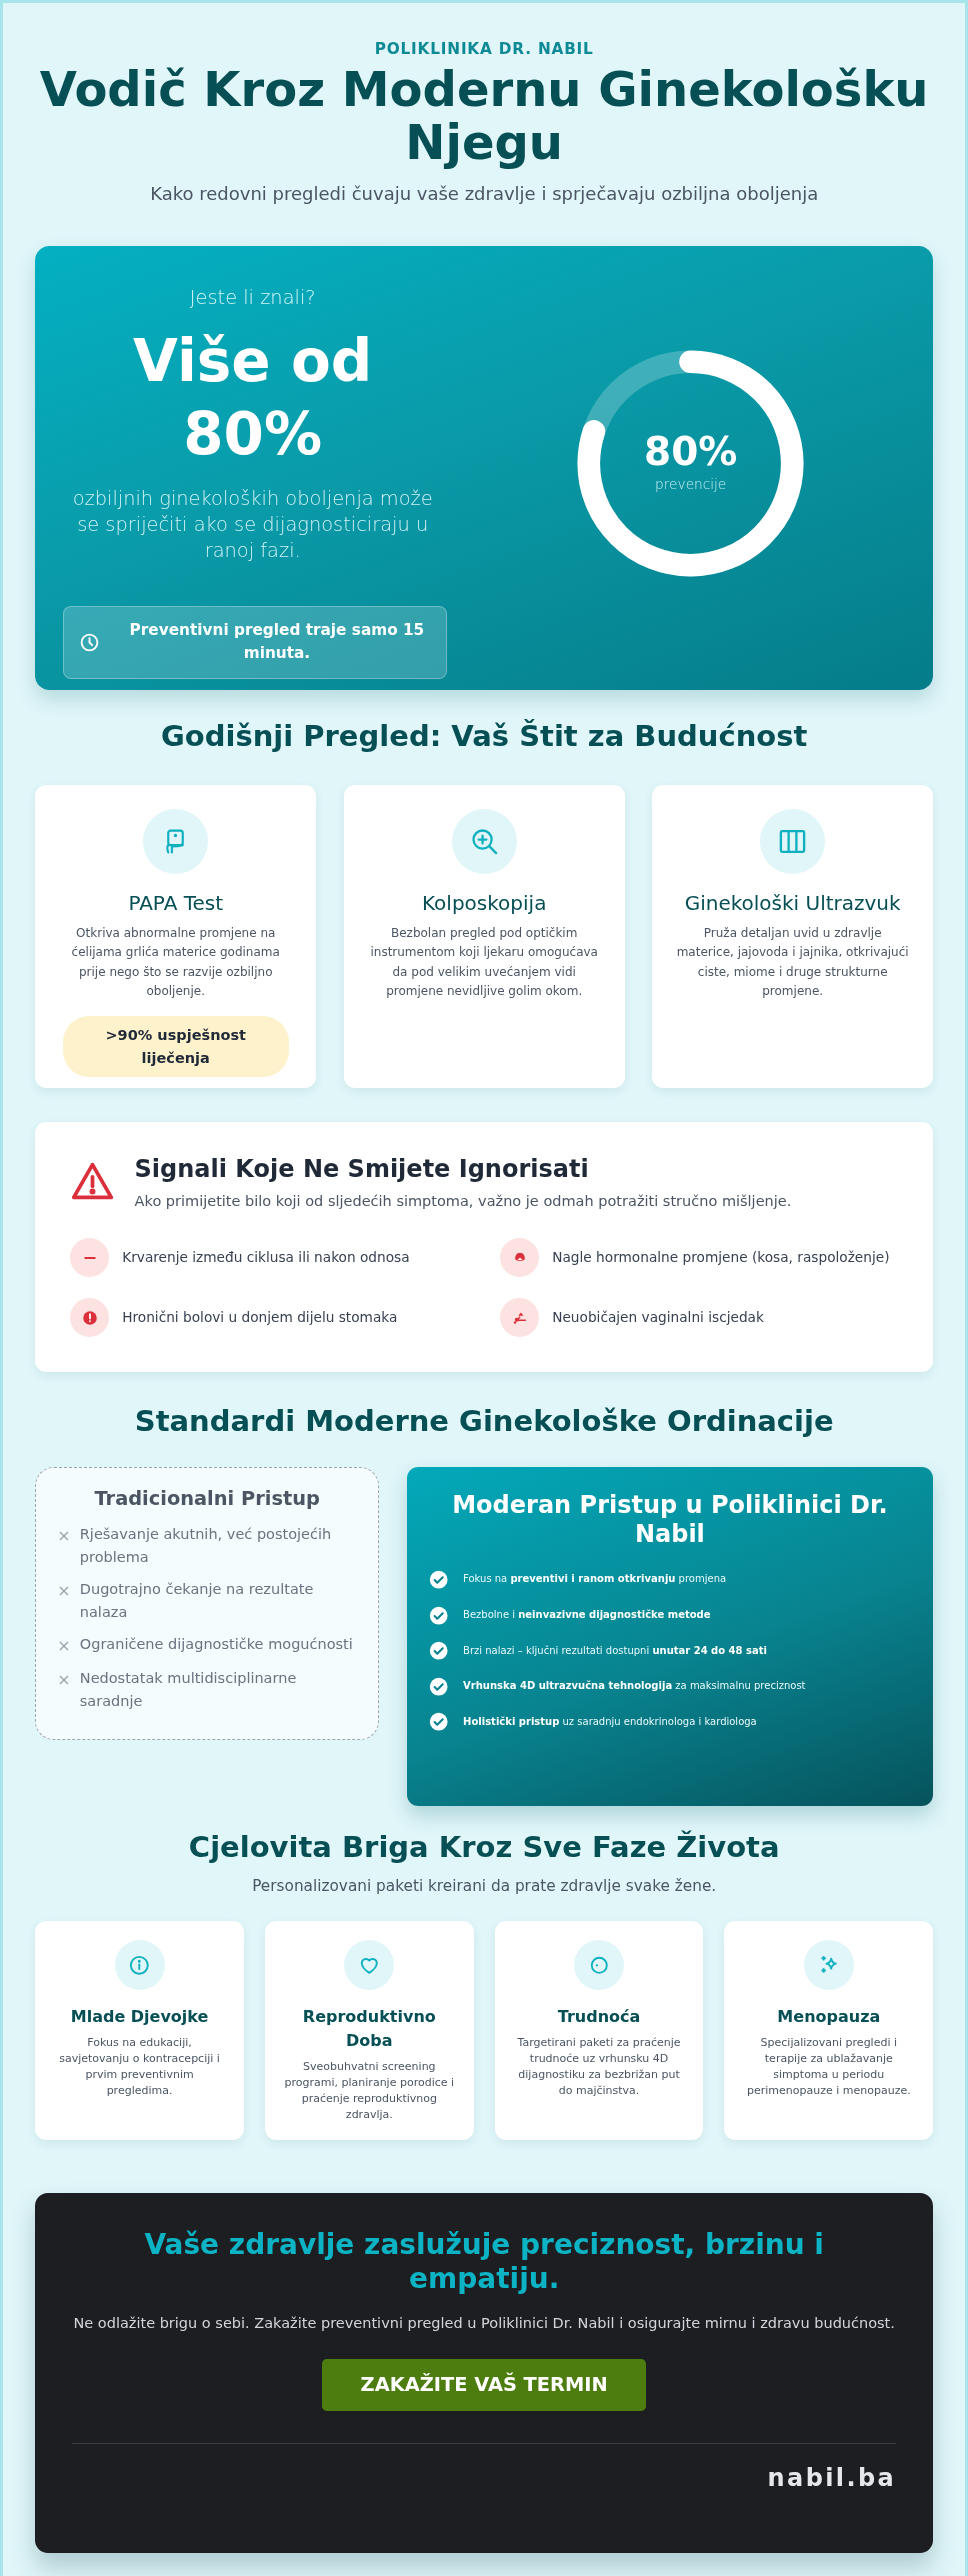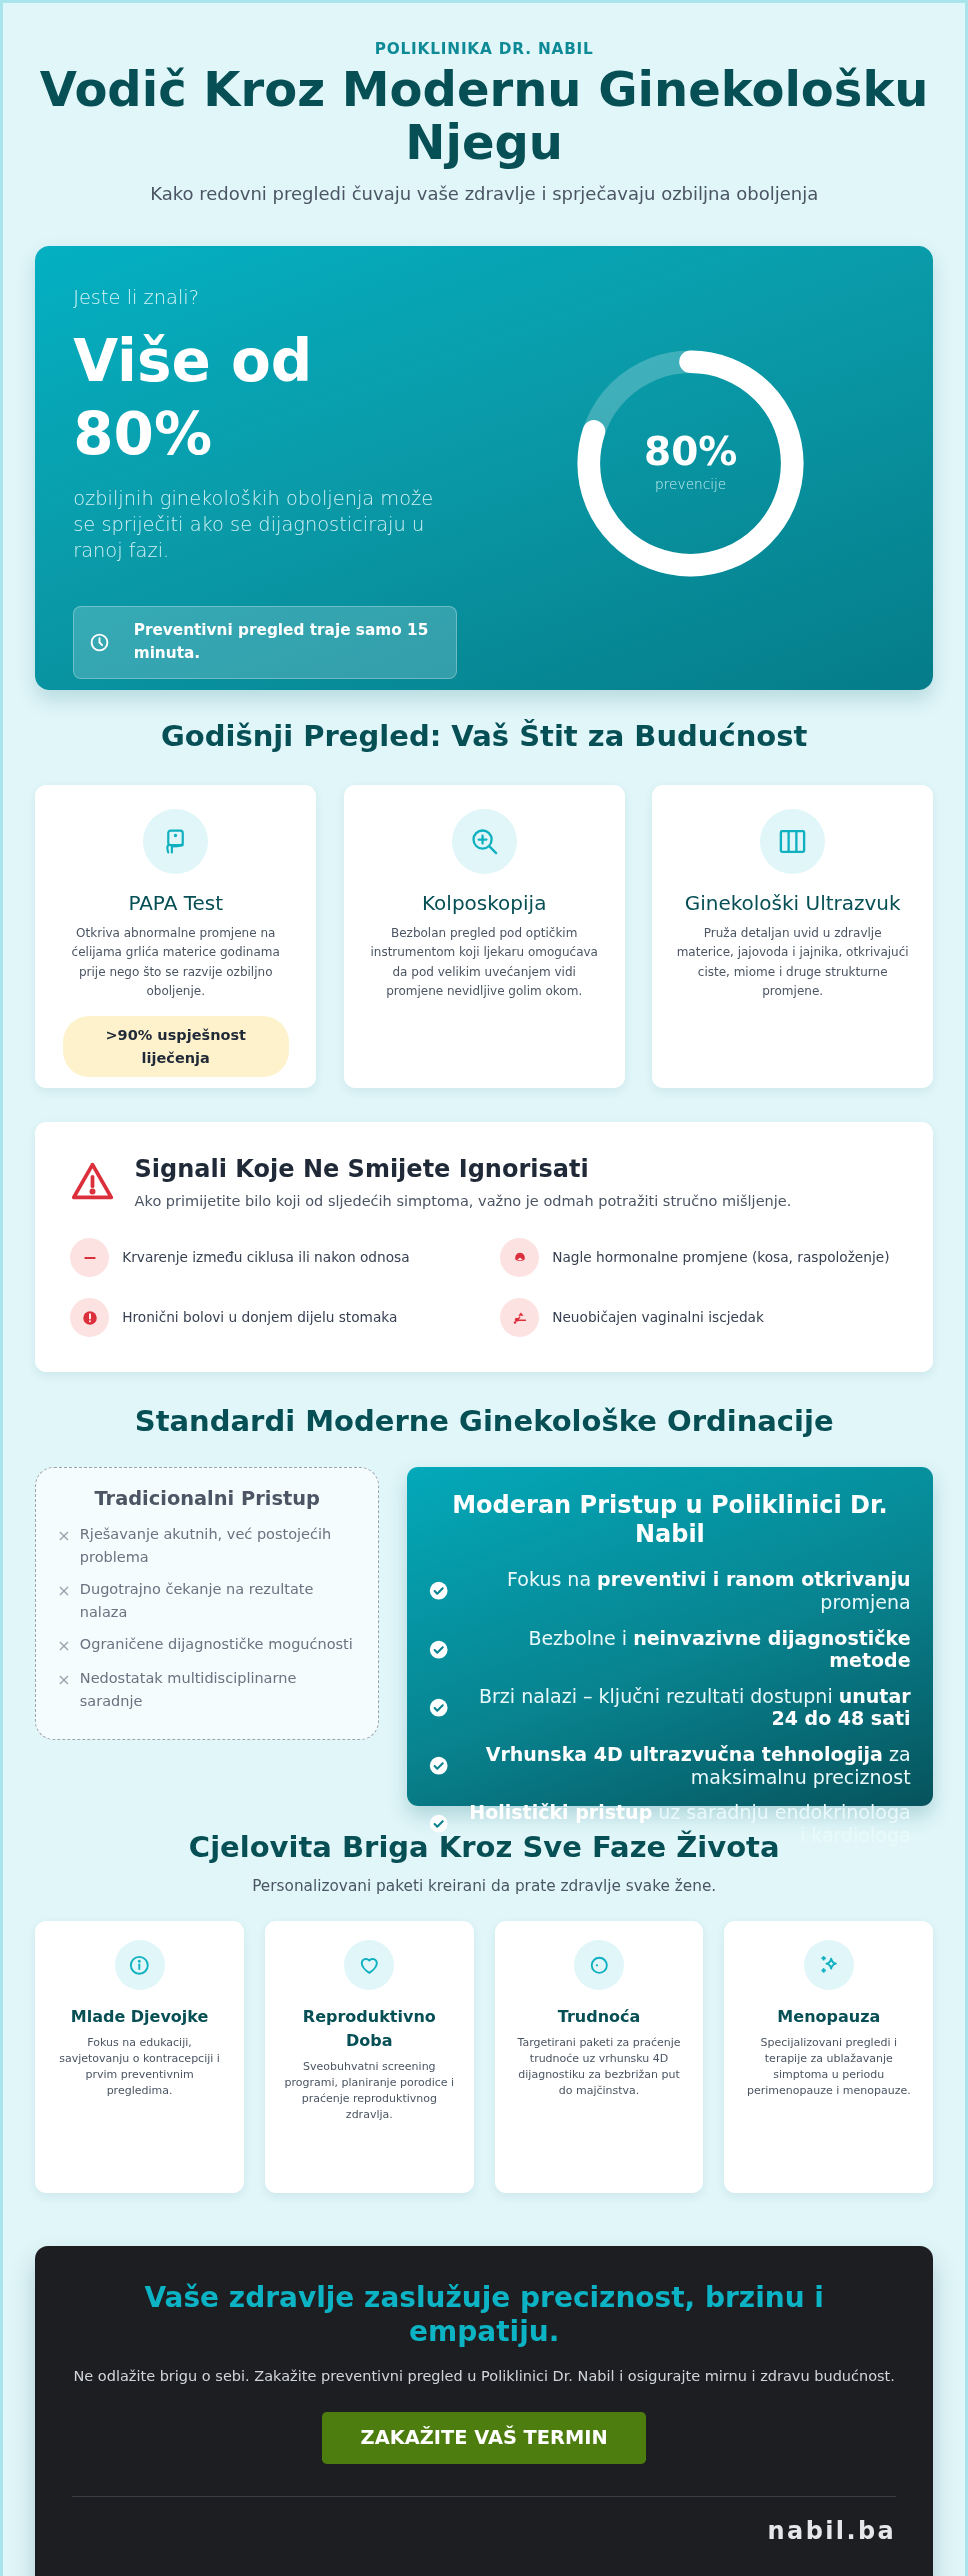--- a/index.html
+++ b/index.html
@@ -40,21 +40,21 @@
   
   .hero {
     margin-top: 42px;
     height: 444px;
     border-radius: 14.5px;
     background: linear-gradient(160deg, #03b0c2 0%, #0a9aa8 45%, #057c89 100%);
     box-shadow: 0 9.7px 19.4px rgba(4,100,110,0.18);
     position: relative;
     color: #fff;
   }
-  .hero-left { position: absolute; left: 38px; top: 40px; width: 379px; }
+  .hero-left { position: absolute; left: 28px; top: 40px; width: 379px; text-align: center; }
   .hero-kicker { font-size: 19.4px; font-weight: 300; color: #d9f5f8; font-family: "DejaVu Sans", sans-serif; }
   .hero-big {
     font-size: 58px; font-weight: 700; line-height: 73px; margin-top: 16px;
   }
   .hero-desc {
     font-size: 19.4px; font-weight: 300; line-height: 26px; color: #d2f1f4; margin-top: 14.5px;
   }
   .hero-note {
     margin-top: 42px;
     width: 384px; height: 73px;
@@ -129,28 +129,28 @@
   .trad-list li { display: flex; font-size: 14.5px; line-height: 22.6px; color: #6b7280; margin-bottom: 9.7px; }
   .trad-list .x { width: 22.6px; flex: 0 0 22.6px; color: #9ca3af; font-size: 16px; margin-top: 1.6px; }
   .modern {
     flex: 1; height: 339px; border-radius: 11.3px;
     background: linear-gradient(160deg, #03a9ba 0%, #08838f 55%, #06535c 100%);
     box-shadow: 0 9.7px 19.4px rgba(4,100,110,0.22);
     color: #fff; padding: 24px 22.6px;
   }
   .modern-title { text-align: center; font-weight: 700; font-size: 24px; line-height: 29px; }
   .modern-list { list-style: none; margin-top: 19.4px; }
-  .modern-list li { display: flex; align-items: center; font-size: 19px; line-height: 22.6px; margin-bottom: 13px; color: #eafafc; text-align: right; }
+  .modern-list li { display: flex; align-items: center; font-size: 10px; line-height: 22.6px; margin-bottom: 13px; color: #eafafc; text-align: right; }
   .modern-list .chk { width: 19.4px; height: 19.4px; flex: 0 0 19.4px; margin-right: 14.5px; }
   .modern-list b { color: #fff; }
   
   .stages-title { margin-top: 24px; }
   .stages { display: flex; gap: 21px; margin-top: 26px; }
   .stage {
-    flex: 1; background: #fff; border-radius: 11.3px; height: 272px;
+    flex: 1; background: #fff; border-radius: 11.3px; height: 219px;
     box-shadow: 0 3.2px 9.7px rgba(0,80,90,0.08);
     text-align: center; padding: 19.4px 16px 0 16px;
   }
   .stage .icon-circle { width: 50px; height: 50px; }
   .stage-name { color: #064f55; font-weight: 700; font-size: 16px; line-height: 24px; margin-top: 14.5px; }
   .stage-desc { color: #4b5563; font-size: 11px; line-height: 16px; margin-top: 6.5px; }
   
   .cta {
     margin-top: 53px; background: #1d1e22; border-radius: 13px; height: 360px;
     box-shadow: 0 14.5px 24px rgba(30,80,90,0.25);

